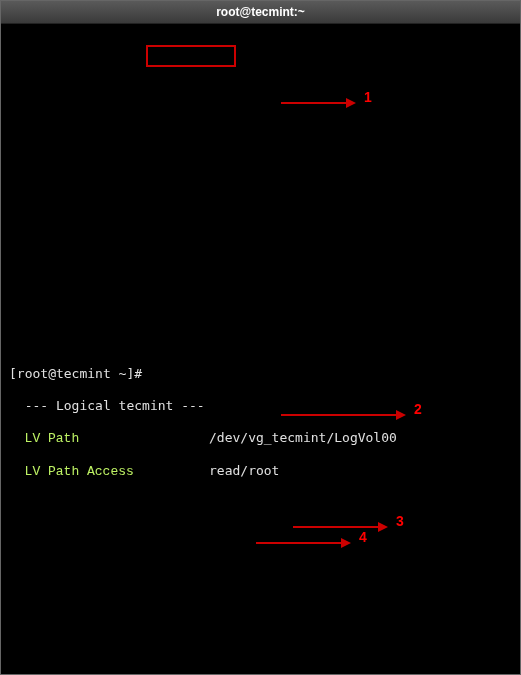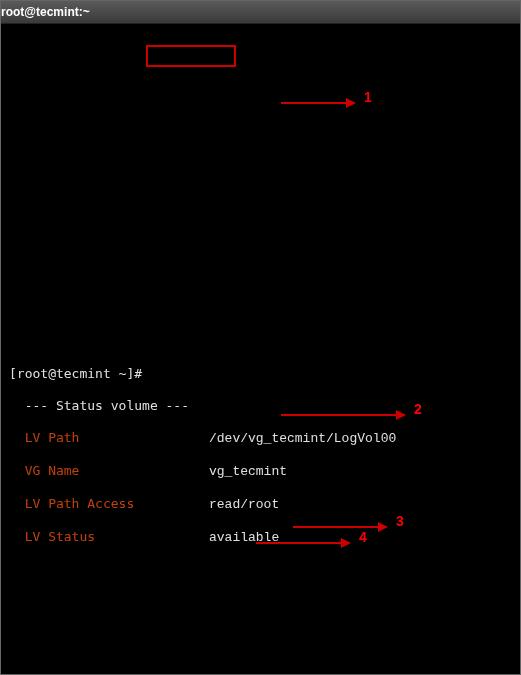--- a/index.html
+++ b/index.html
@@ -19,32 +19,32 @@
     box-sizing: border-box;
     overflow: hidden;
   }
   .titlebar {
     height: 22px;
     background: linear-gradient(#5a5a5a, #3a3a3a);
     color: #fff;
     font-family: sans-serif;
     font-size: 12px;
     font-weight: bold;
-    text-align: left;
+    text-align: center;
     line-height: 22px;
     border-bottom: 1px solid #222;
   }
   .terminal {
     padding: 6px 8px;
     white-space: pre;
     position: relative;
   }
   .line { display: block; position: relative; }
-  .label { display: inline-block; width: 200px; color:#c2410c; }
-  .value { color:#e0e0e0;font-family:Liberation Mono, monospace; }
+  .label { display: inline-block; width: 200px; color:#bef264;font-family:Liberation Mono, monospace; }
+  .value { color:#e0e0e0; }
   .section { color:#e0e0e0; }
   .highlight-box {
     position: absolute;
     border: 2px solid #c00;
     pointer-events: none;
   }
   .ann-arrow {
     position: absolute;
     pointer-events: none;
   }
@@ -88,25 +88,23 @@
 
     <svg class="ann-arrow" style="left:255px; top:511px;" width="100" height="16">
       <line x1="0" y1="8" x2="85" y2="8" stroke="#c00" stroke-width="2"></line>
       <polygon points="85,3 95,8 85,13" fill="#c00"></polygon>
     </svg>
     <span class="ann-num" style="left:358px; top:505px;">4</span>
 
     
 <span class="line"> </span>
 <span class="line"><span>[root@tecmint ~]#</span></span>
-<span class="line section">  --- Status volume ---</span>
+<span class="line section">  --- Logical tecmint ---</span>
 <span class="line"><span class="label">  LV Path</span><span class="value">/dev/vg_tecmint/LogVol00</span></span>
-<span class="line"><span class="label">  VG Name</span><span class="value">vg_tecmint</span></span>
 <span class="line"><span class="label">  LV Path Access</span><span class="value">read/root</span></span>
-<span class="line"><span class="label">  LV Status</span><span class="value">available</span></span>
 
 
 
 
 
 
 
 
 
 

